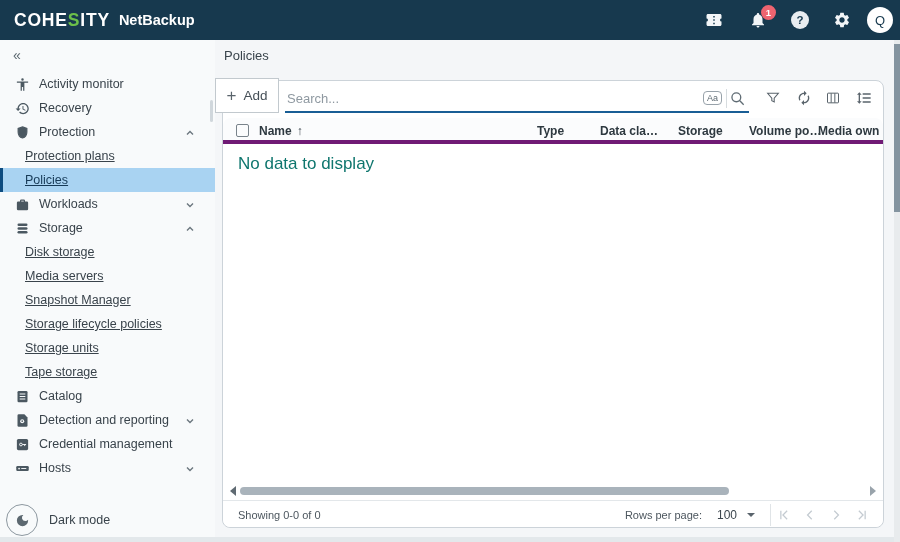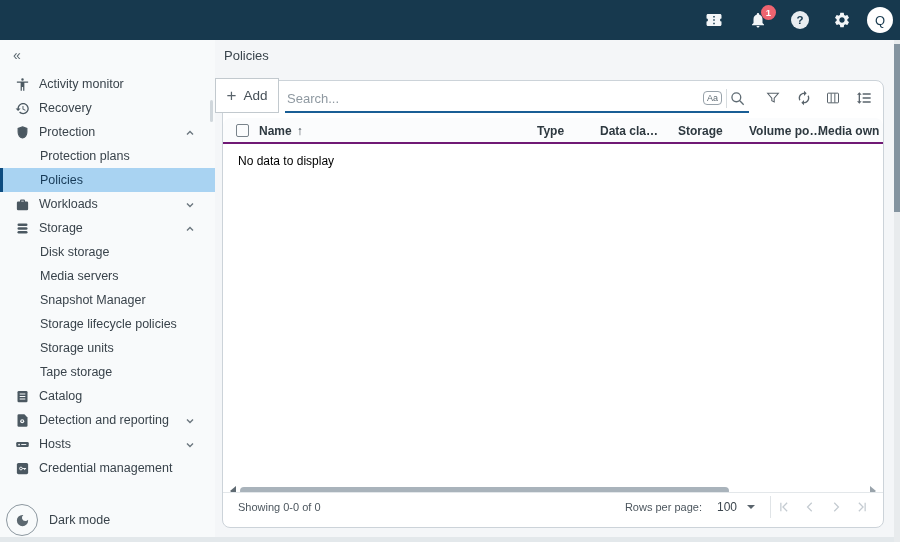--- a/index.html
+++ b/index.html
@@ -24,21 +24,21 @@
 
   
   .sidebar { position:absolute; left:0; top:40px; width:215px; height:502px; background:#f8fafb; z-index:1; }
   .collapse-btn { position:absolute; left:13px; top:7px; font-size:14px; color:#5c6870; cursor:pointer; }
   .side-thumb { position:absolute; right:2px; top:60px; width:3px; height:22px; background:#d0d7dc; border-radius:2px; }
   .nav-list { position:absolute; left:0; top:32px; right:0; }
   .nav-item { position:relative; display:flex; align-items:center; height:24px; padding-left:14px;
               font-size:12.5px; color:#39434b; cursor:pointer; }
   .nav-ico { width:16px; height:16px; margin-right:9px; display:flex; align-items:center; justify-content:center; }
   .nav-ico svg { width:15px; height:15px; fill:#4b5861; }
-  .nav-item.sub { padding-left:40px; }
+  .nav-item.sub { padding-left:25px;text-decoration:underline; }
   .nav-item.selected { background:#a9d3f2; box-shadow:inset 3px 0 0 #0d4c80; color:#173a57; }
   .chev { position:absolute; right:20px; top:7px; }
   .darkmode { position:absolute; left:6px; bottom:6px; display:flex; align-items:center; gap:11px; cursor:pointer; }
   .moon-circle { width:32px; height:32px; border:1px solid #8d98a0; border-radius:50%;
                  display:flex; align-items:center; justify-content:center; }
   .moon-circle svg { width:15px; height:15px; fill:#5c6870; }
   .darkmode .lbl { font-size:12.5px; color:#39434b; }
 
   
   .content { position:absolute; left:215px; top:40px; width:685px; height:502px; background:#f4f6f8; }
@@ -59,36 +59,36 @@
   .aa-badge { position:absolute; right:27px; top:5px; border:1px solid #98a2aa; border-radius:4px;
               font-size:9px; color:#5f6b73; padding:1px 3px; cursor:pointer; }
   .search-divider { position:absolute; right:22px; top:3px; width:1px; height:19px; background:#d7dcdf; }
   .mag-btn { position:absolute; right:3px; top:4px; width:17px; height:17px; cursor:pointer; }
 
   .tool-btn { position:absolute; top:3px; width:28px; height:28px; display:flex; align-items:center;
               justify-content:center; cursor:pointer; }
   .tool-btn svg { width:16px; height:16px; }
 
   .thead { position:absolute; left:0; right:0; top:37px; height:26px; background:#fbfcfd;
-           border-bottom:2px solid #701a75; border-radius:8px 8px 0 0; }
+           border-bottom:4px solid #701a75; border-radius:8px 8px 0 0; }
   .cb { position:absolute; left:13px; top:6px; width:13px; height:13px; border:1.5px solid #79838b;
         border-radius:2px; cursor:pointer; }
   .th { position:absolute; top:6px; font-size:12px; font-weight:700; color:#2e3940; cursor:pointer; white-space:nowrap; }
   .sort-arrow { font-weight:400; color:#39434b; margin-left:5px; font-size:12px; }
 
-  .empty-msg { position:absolute; left:15px; top:73px; font-size:12px; color:#000000; }
+  .empty-msg { position:absolute; left:15px; top:73px; font-size:17px; color:#0f766e; }
 
   .hscroll { position:absolute; left:0; right:0; top:403px; height:14px; }
   .hs-thumb { position:absolute; left:17px; top:3px; width:489px; height:8px; background:#a9b3bb; border-radius:4px; cursor:pointer; }
   .hs-left { position:absolute; left:7px; top:2px; width:0; height:0; border-top:5px solid transparent;
              border-bottom:5px solid transparent; border-right:6px solid #5f6a72; cursor:pointer; }
   .hs-right { position:absolute; right:7px; top:2px; width:0; height:0; border-top:5px solid transparent;
               border-bottom:5px solid transparent; border-left:6px solid #99a3ab; cursor:pointer; }
 
-  .tfoot { position:absolute; left:0; right:0; bottom:8px; height:27px; background:#fff;
+  .tfoot { position:absolute; left:0; right:0; bottom:0; height:27px; background:#fff;
            border-top:1px solid #e3e7ea; border-radius:0 0 8px 8px; }
   .showing { position:absolute; left:15px; top:0; height:27px; display:flex; align-items:center;
              font-size:11px; color:#4c565e; }
   .foot-right { position:absolute; right:8px; top:0; height:27px; display:flex; align-items:center; }
   .rpp-label { font-size:11px; color:#4c565e; }
   .rpp-value { font-size:12px; color:#3c464e; margin-left:15px; cursor:pointer; }
   .rpp-caret { margin-left:10px; width:0; height:0; border-left:4px solid transparent; border-right:4px solid transparent;
                border-top:4.5px solid #5a646c; cursor:pointer; }
   .foot-divider { margin-left:15px; width:1px; height:22px; background:#e0e4e7; }
   .pager-btn { width:26px; height:27px; display:flex; align-items:center; justify-content:center; cursor:pointer; }
@@ -96,20 +96,24 @@
   .pager-btn svg { width:14px; height:14px; stroke:#c4cbd1; stroke-width:1.8; fill:none; }
 
   .vscroll { position:absolute; right:0; top:40px; width:6px; height:502px; background:#e8ebed; z-index:6; }
   .v-thumb { position:absolute; left:0; top:4px; width:6px; height:168px; background:#8494a0; cursor:pointer; }
   .bottom-strip { position:absolute; left:0; bottom:0; width:900px; height:5px; background:#e3e8eb; z-index:4; }
 </style>
 </head>
 <body>
 
 <div class="topbar">
+  <div class="brand">
+    <span class="cohesity"><span>COHE</span><span class="green-s">S</span><span>ITY</span></span>
+    <span class="product">NetBackup</span>
+  </div>
   <span class="hicon" style="left:705px">
     <svg viewBox="0 0 24 24">
         <path d="M22 10V6c0-1.11-.9-2-2-2H4c-1.1 0-1.99.89-1.99 2v4c1.1 0 1.99.9 1.99 2s-.89 2-2 2v4c0 1.1.9 2 2 2h16c1.1 0 2-.9 2-2v-4c-1.1 0-2-.9-2-2s.9-2 2-2zm-9 7.5h-2v-2h2v2zm0-4.5h-2v-2h2v2zm0-4.5h-2v-2h2v2z"></path>
       </svg>
   </span>
   <span class="hicon" style="left:749px">
     <svg viewBox="0 0 24 24">
         <path d="M12 22c1.1 0 2-.9 2-2h-4c0 1.1.9 2 2 2zm6-6v-5c0-3.07-1.63-5.64-4.5-6.32V4c0-.83-.67-1.5-1.5-1.5s-1.5.67-1.5 1.5v.68C7.64 5.36 6 7.92 6 11v5l-2 2v1h16v-1l-2-2z"></path>
       </svg>
     <span class="badge">1</span>
@@ -233,40 +237,40 @@
         </span>
       <span>Detection and reporting</span>
       <span class="chev"><svg width="10" height="10" viewBox="0 0 10 10">
             <path fill="none" stroke="#6b767e" stroke-width="1.4" d="M2 3.5l3 3 3-3"></path>
           </svg></span>
     </div>
 
     <div class="nav-item">
       <span class="nav-ico">
           <svg viewBox="0 0 24 24">
+            <rect x="3" y="3" width="18" height="18" rx="2.5"></rect>
+            <circle cx="9.5" cy="12" r="2.2" fill="none" stroke="#f8fafb" stroke-width="1.5"></circle>
+            <path d="M11.7 12h6M15.5 12v2.5" stroke="#f8fafb" stroke-width="1.5" fill="none"></path>
+          </svg>
+        </span>
+      <span>Credential management</span>
+    </div>
+
+    <div class="nav-item">
+      <span class="nav-ico">
+          <svg viewBox="0 0 24 24">
             <rect x="2" y="8" width="20" height="8" rx="2"></rect>
             <circle cx="6.5" cy="12" r="1.4" fill="#f8fafb"></circle>
             <path d="M10 12h8" stroke="#f8fafb" stroke-width="1.5" fill="none"></path>
           </svg>
         </span>
       <span>Hosts</span>
       <span class="chev"><svg width="10" height="10" viewBox="0 0 10 10">
             <path fill="none" stroke="#6b767e" stroke-width="1.4" d="M2 3.5l3 3 3-3"></path>
           </svg></span>
-    </div>
-
-    <div class="nav-item">
-      <span class="nav-ico">
-          <svg viewBox="0 0 24 24">
-            <rect x="3" y="3" width="18" height="18" rx="2.5"></rect>
-            <circle cx="9.5" cy="12" r="2.2" fill="none" stroke="#f8fafb" stroke-width="1.5"></circle>
-            <path d="M11.7 12h6M15.5 12v2.5" stroke="#f8fafb" stroke-width="1.5" fill="none"></path>
-          </svg>
-        </span>
-      <span>Credential management</span>
     </div>
   </nav>
 
   <div class="darkmode">
     <span class="moon-circle">
       <svg viewBox="0 0 24 24">
           <path d="M12 3a9 9 0 1 0 9 9c0-.46-.04-.92-.1-1.36a5.39 5.39 0 0 1-4.4 2.26 5.4 5.4 0 0 1-3.14-9.8c-.44-.06-.9-.1-1.36-.1z"></path>
         </svg>
     </span>
     <span class="lbl">Dark mode</span>

